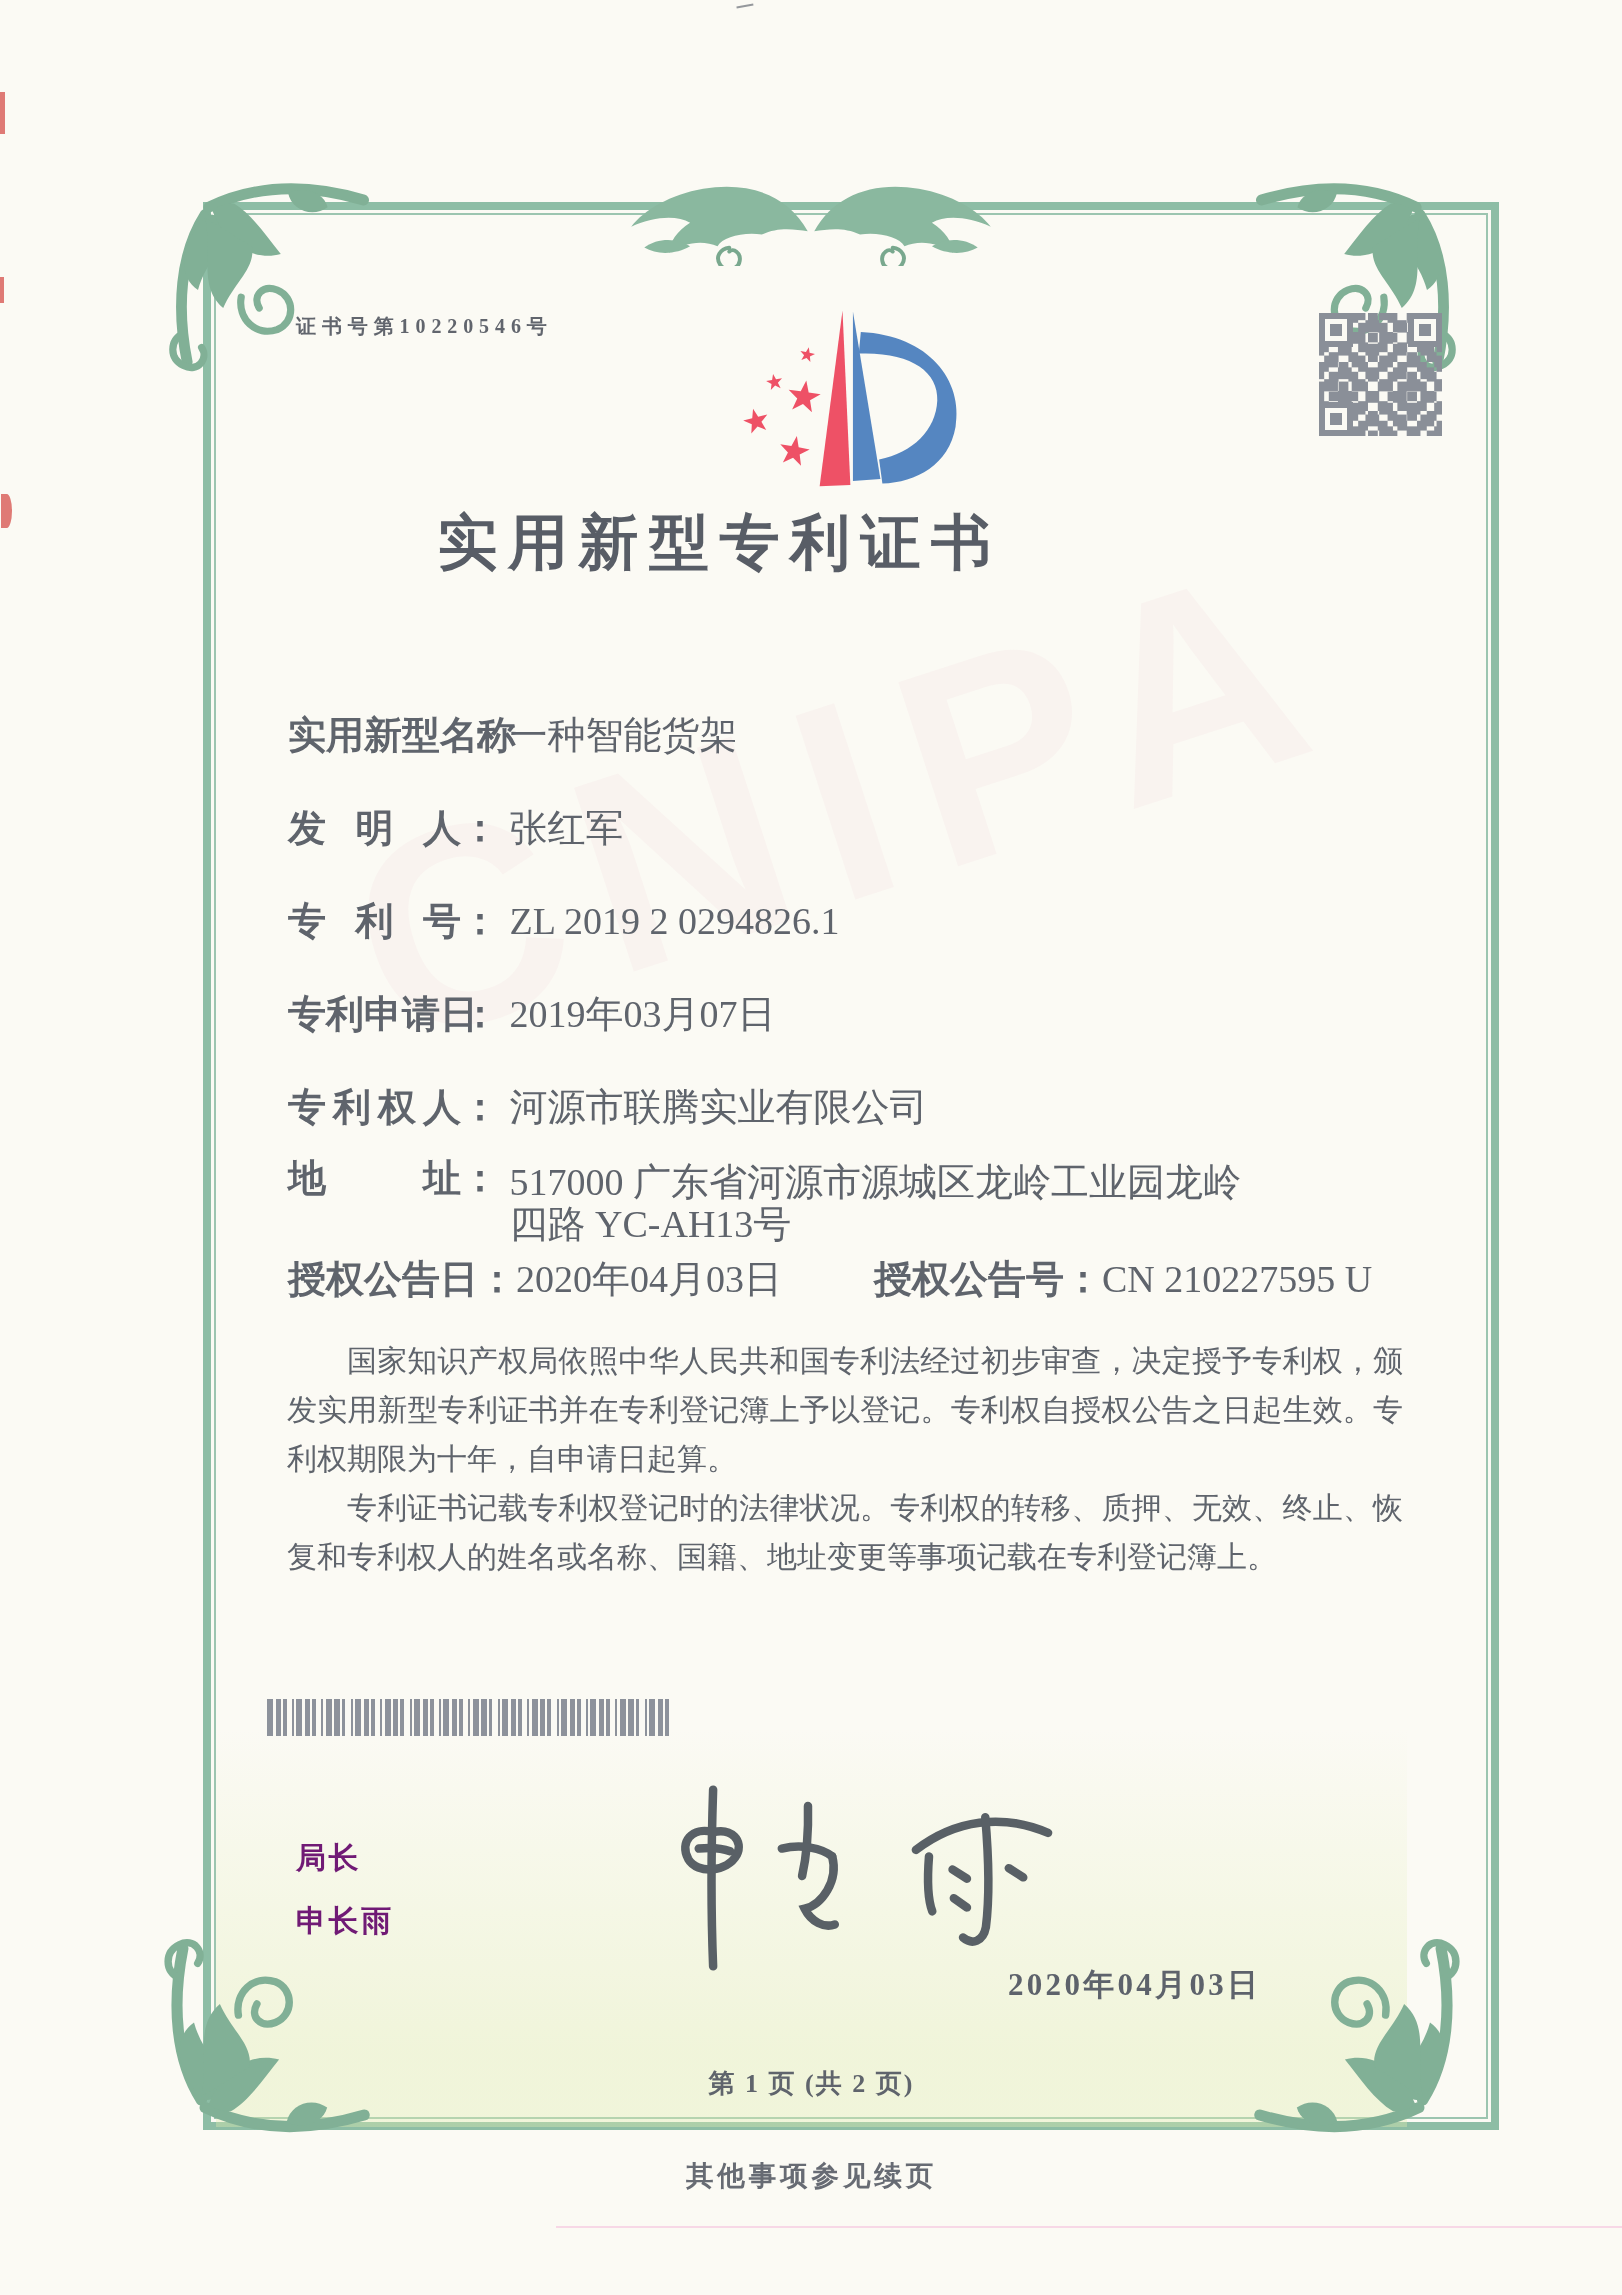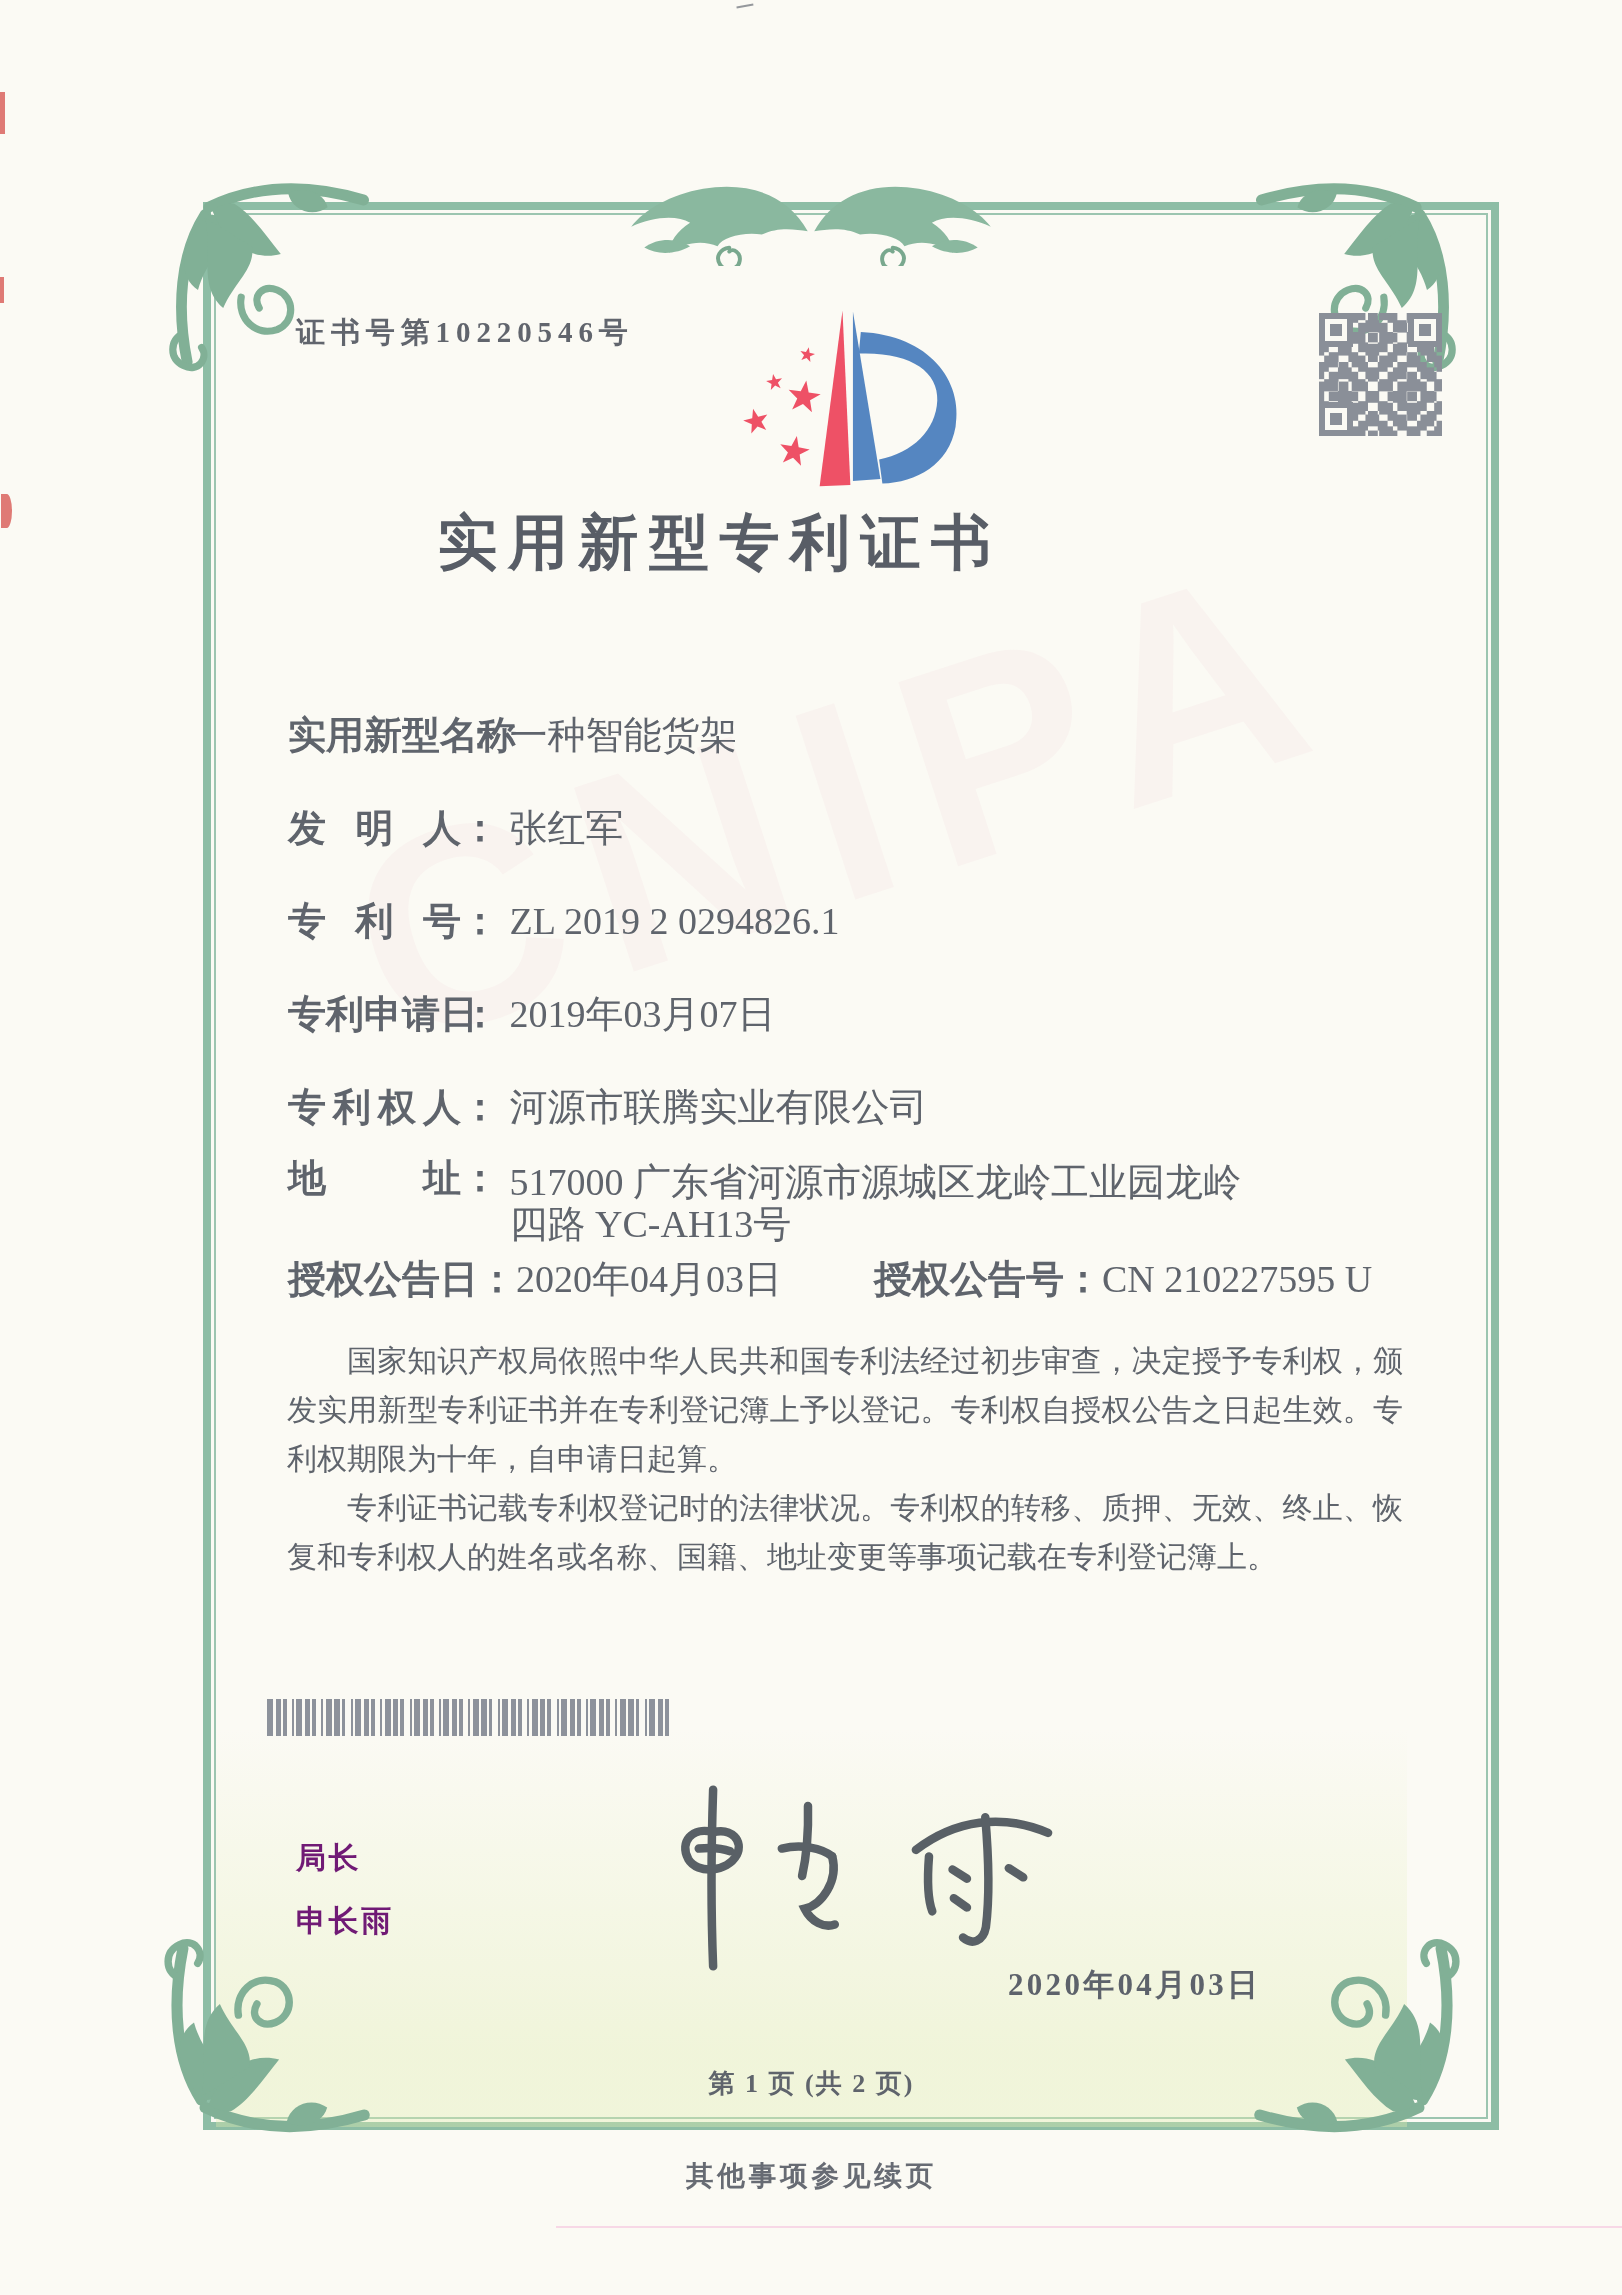--- a/index.html
+++ b/index.html
@@ -27,21 +27,21 @@
   
   .ornament{position:absolute;pointer-events:none;}
   .corner-tl{left:162px;top:164px;width:216px;height:216px;transform:scaleY(-1);}
   .corner-tr{left:1247px;top:164px;width:216px;height:216px;transform:scale(-1,-1);}
   .corner-bl{left:157px;top:1930px;width:222px;height:222px;}
   .corner-br{left:1245px;top:1930px;width:222px;height:222px;transform:scaleX(-1);}
   .top-center{left:592px;top:156px;width:438px;height:110px;}
   
   .cert-no{
     position:absolute;left:296px;top:313px;
-    font-size:29px;letter-spacing:5.9px;color:#61656d;font-weight:600;
+    font-size:20px;letter-spacing:5.9px;color:#61656d;font-weight:600;
   }
   .logo{position:absolute;left:720px;top:296px;width:262px;height:217px;}
   .qr{
     position:absolute;left:1319px;top:313px;width:123px;height:123px;
     background:
       repeating-conic-gradient(#8a8f98 0% 25%, transparent 0% 50%) 0px 0px / 19.6px 19.6px,
       repeating-conic-gradient(#8a8f98 0% 25%, transparent 0% 50%) 5.2px 7.2px / 27.5px 23.6px;
   }
   .finder{position:absolute;width:34px;height:34px;border:6.5px solid #8a8f98;background:#fbfaf4;box-sizing:border-box;}
   .finder::after{content:"";position:absolute;inset:4.6px;background:#8a8f98;}

